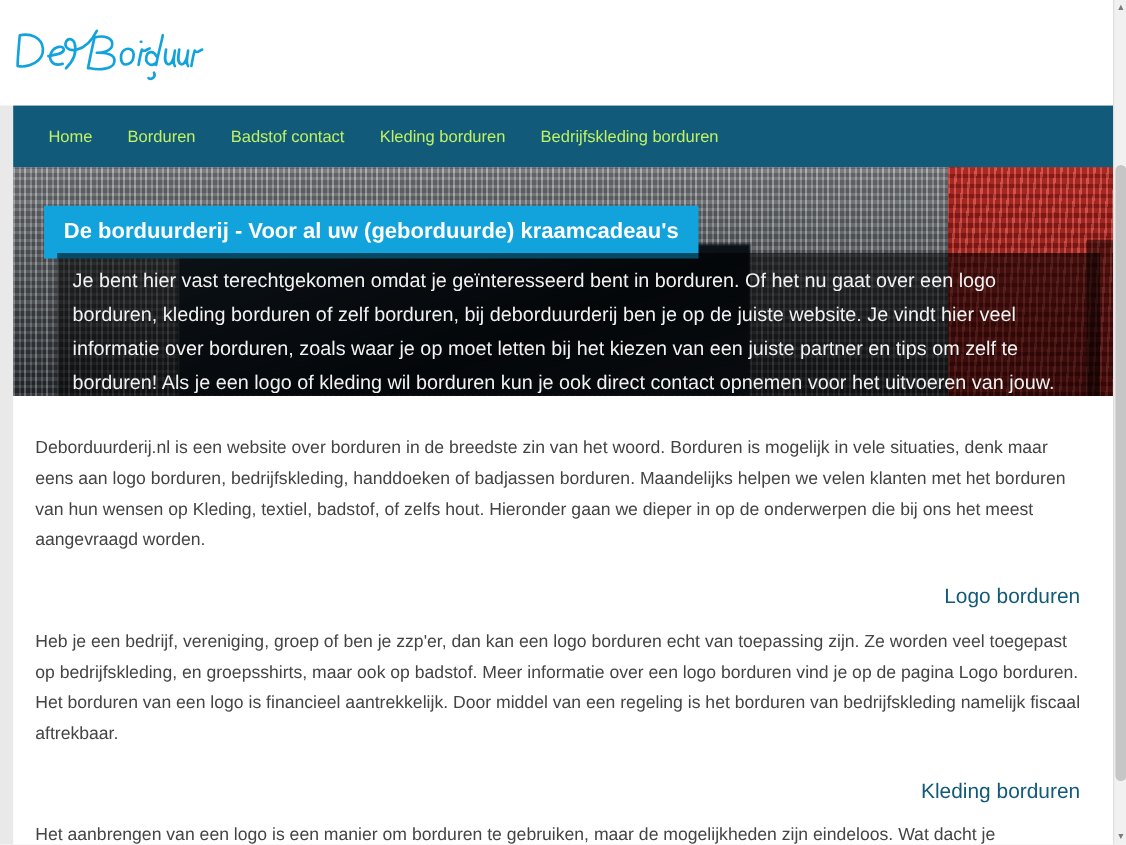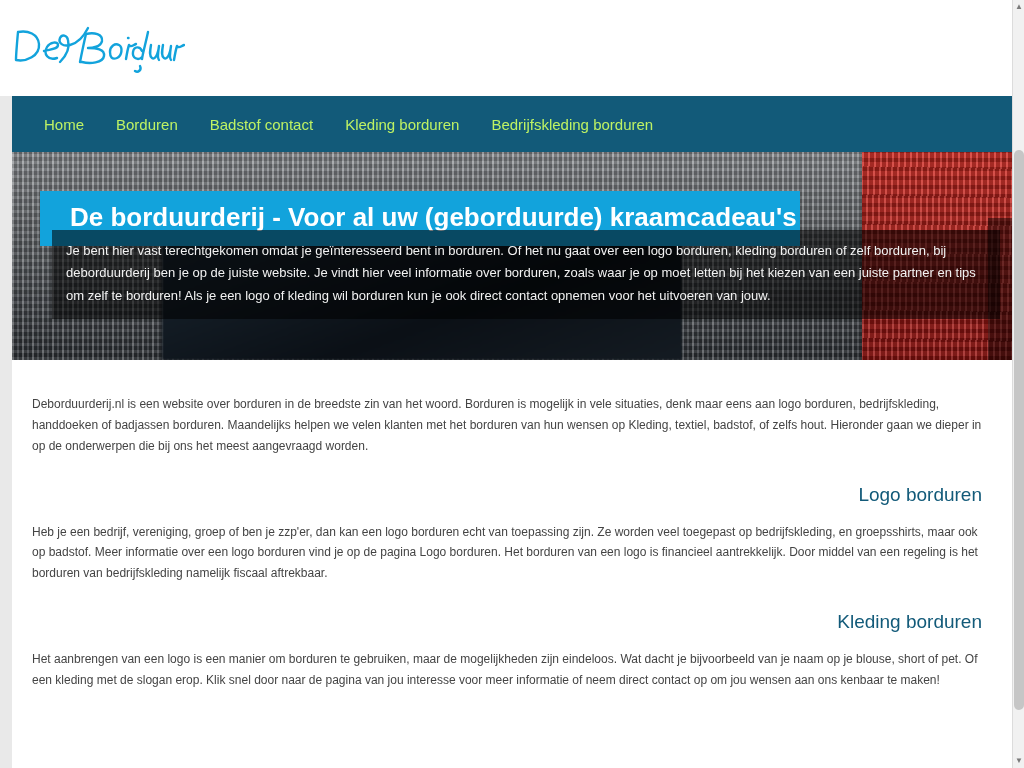--- a/index.html
+++ b/index.html
@@ -91,34 +91,34 @@
     position: absolute;
     right: 0; top: 66px; width: 24px; height: 142px;
     background: rgba(0,0,0,0.45);
   }
   .hero-title {
     position: absolute;
     left: 28px;
     top: 22px;
     background: #12a3dc;
     color: #ffffff;
-    font-size: 26px;
-    padding: 12px 18px 14px 30px;
+    font-size: 20px;
+    padding: 12px 18px 14px 18px;
     max-width: 760px;
     line-height: 1.1;
     white-space: nowrap;
   }
   .hero-sub {
     position: absolute;
     left: 40px;
     top: 78px;
     width: 948px;
     background: rgba(0,0,0,0.55);
     color: #f2f2f2;
-    font-size: 13px;
+    font-size: 18px;
     line-height: 1.72;
     padding: 10px 14px 12px 14px;
   }
   
   .content {
     position: absolute;
     left: 12px;
     top: 360px;
     width: 1000px;
     height: 408px;
@@ -129,21 +129,21 @@
   .content h2 {
     color: #125a79;
     font-size: 22px;
     font-weight: normal;
     margin: 0 0 16px 0;
     line-height: 1.1;
   }
   .content h2.sub { font-size: 19px; margin-top: 28px; text-align: right; }
   .content p {
     color: #444444;
-    font-size: 12px;
+    font-size: 16px;
     line-height: 1.74;
     margin: 0;
   }
   
   .scrollbar {
     position: absolute;
     right: 0; top: 0;
     width: 12px;
     height: 768px;
     background: #f1f1f1;

